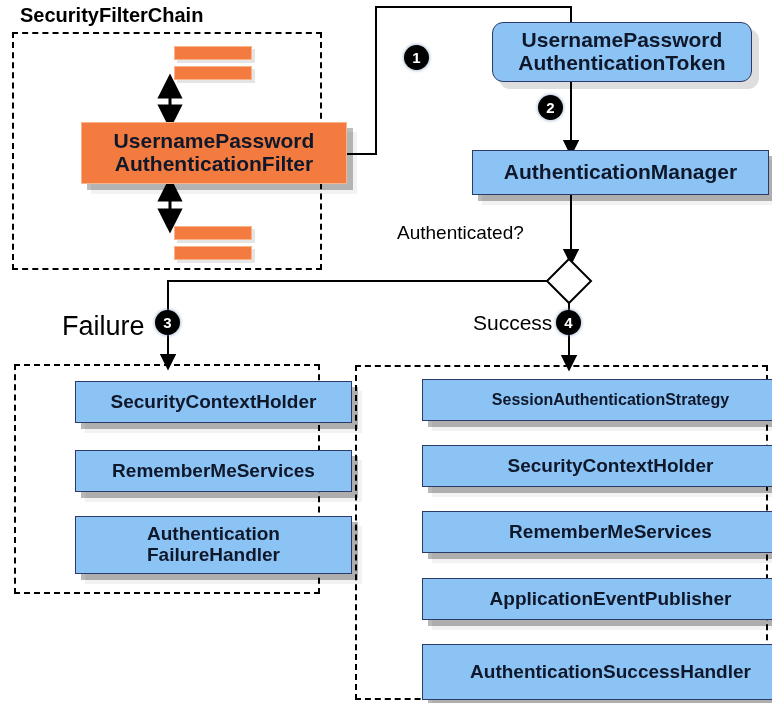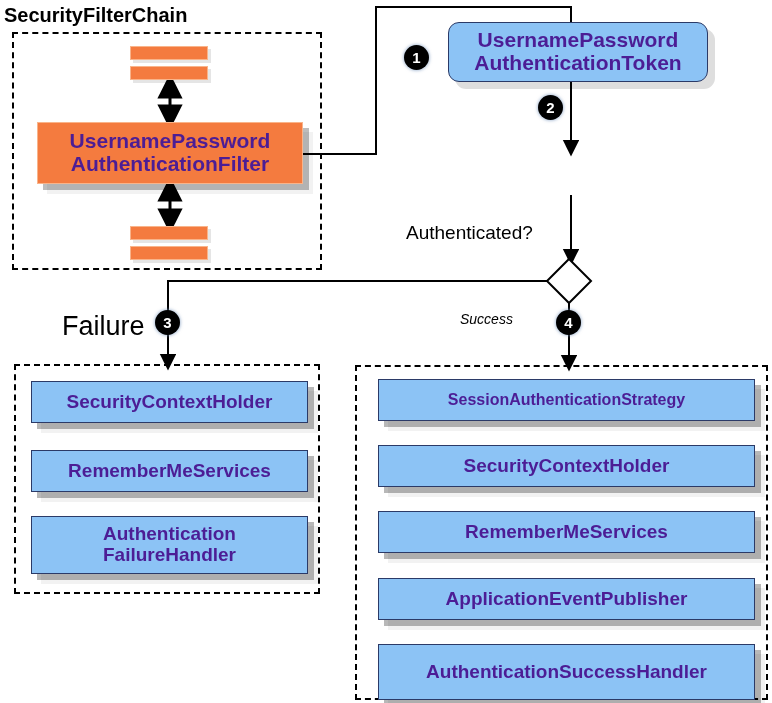--- a/index.html
+++ b/index.html
@@ -8,22 +8,22 @@
   #canvas{position:absolute;left:0;top:0;width:772px;height:703px;}
 
   svg.lines{position:absolute;left:0;top:0;width:772px;height:703px;pointer-events:none;}
 
   .title{position:absolute;font-size:20px;font-weight:700;color:#000;white-space:nowrap;}
 
   .dashbox{position:absolute;border:2px dashed #000;box-sizing:border-box;background:transparent;}
 
   
   .node{position:absolute;box-sizing:border-box;display:flex;align-items:center;
-        justify-content:center;text-align:center;font-weight:700;color:#4c1d95;
-        line-height:1.08;}
+        justify-content:center;text-align:center;font-weight:700;color:#0f172a;
+        line-height:1.08;margin-left:44px;}
   .node .lbl{display:block;white-space:pre-line;}
 
   .blue{background:#8CC3F5;border:1px solid #2B3A67;
         box-shadow:6px 6px 0 0 rgba(0,0,0,0.28), 10px 10px 0 0 rgba(0,0,0,0.05);}
   .blue.rounded{border-radius:11px;box-shadow:7px 7px 0 0 rgba(0,0,0,0.13);}
   .orange{background:#F47B3F;border:1px solid #F9B48A;
           box-shadow:6px 6px 0 0 rgba(0,0,0,0.26), 10px 10px 0 0 rgba(0,0,0,0.05);}
   .orange.bar{box-shadow:3px 3px 0 0 rgba(0,0,0,0.10);}
 
   .edgelabel{position:absolute;font-size:19px;font-weight:400;color:#000;white-space:nowrap;}
@@ -58,21 +58,21 @@
 
     <line x1="571" y1="195" x2="571" y2="257" stroke="#000" stroke-width="2" marker-end="url(#arrow)"></line>
 
     <polygon points="569,259 591,281 569,303 547,281" fill="#ffffff" stroke="#000" stroke-width="2"></polygon>
 
     <polyline points="547,281 168,281 168,362" fill="none" stroke="#000" stroke-width="2" marker-end="url(#arrow)"></polyline>
 
     <line x1="569" y1="303" x2="569" y2="363" stroke="#000" stroke-width="2" marker-end="url(#arrow)"></line>
   </svg>
 
-  <div class="title" style="left:4px;top:4px;">SecurityFilterChain</div>
+  <div class="title" style="left:20px;top:4px;">SecurityFilterChain</div>
 
   <div class="dashbox" style="left:12px;top:32px;width:310px;height:238px;"></div>
 
   <div class="node orange bar" style="left:130px;top:46px;width:78px;height:14px;"></div>
   <div class="node orange bar" style="left:130px;top:66px;width:78px;height:14px;"></div>
 
   <div class="node orange" style="left:37px;top:122px;width:266px;height:62px;font-size:21px;">
     <span class="lbl">UsernamePassword
 AuthenticationFilter</span>
   </div>
@@ -82,27 +82,30 @@
 
   <div class="node blue rounded" style="left:448px;top:22px;width:260px;height:60px;font-size:21px;">
     <span class="lbl">UsernamePassword
 AuthenticationToken</span>
   </div>
 
   <div class="marker" style="left:404px;top:45px;">1</div>
 
   <div class="marker" style="left:538px;top:95px;">2</div>
 
+  <div class="node blue" style="left:428px;top:150px;width:297px;height:45px;font-size:21px;">
+    <span class="lbl">AuthenticationManager</span>
+  </div>
 
-  <div class="edgelabel" style="left:406px;top:222px;">Authenticated?</div>
+  <div class="edgelabel" style="left:397px;top:222px;">Authenticated?</div>
 
   <div class="edgelabel" style="left:62px;top:311px;font-size:27px;">Failure</div>
   <div class="marker" style="left:155px;top:310px;">3</div>
 
-  <div class="edgelabel" style="left:460px;top:311px;font-size:14px;font-style:italic;">Success</div>
+  <div class="edgelabel" style="left:473px;top:311px;font-size:21px;">Success</div>
   <div class="marker" style="left:556px;top:310px;">4</div>
 
   <div class="dashbox" style="left:14px;top:364px;width:306px;height:230px;"></div>
 
   <div class="node blue" style="left:31px;top:381px;width:277px;height:42px;font-size:19px;">
     <span class="lbl">SecurityContextHolder</span>
   </div>
   <div class="node blue" style="left:31px;top:450px;width:277px;height:42px;font-size:19px;">
     <span class="lbl">RememberMeServices</span>
   </div>

